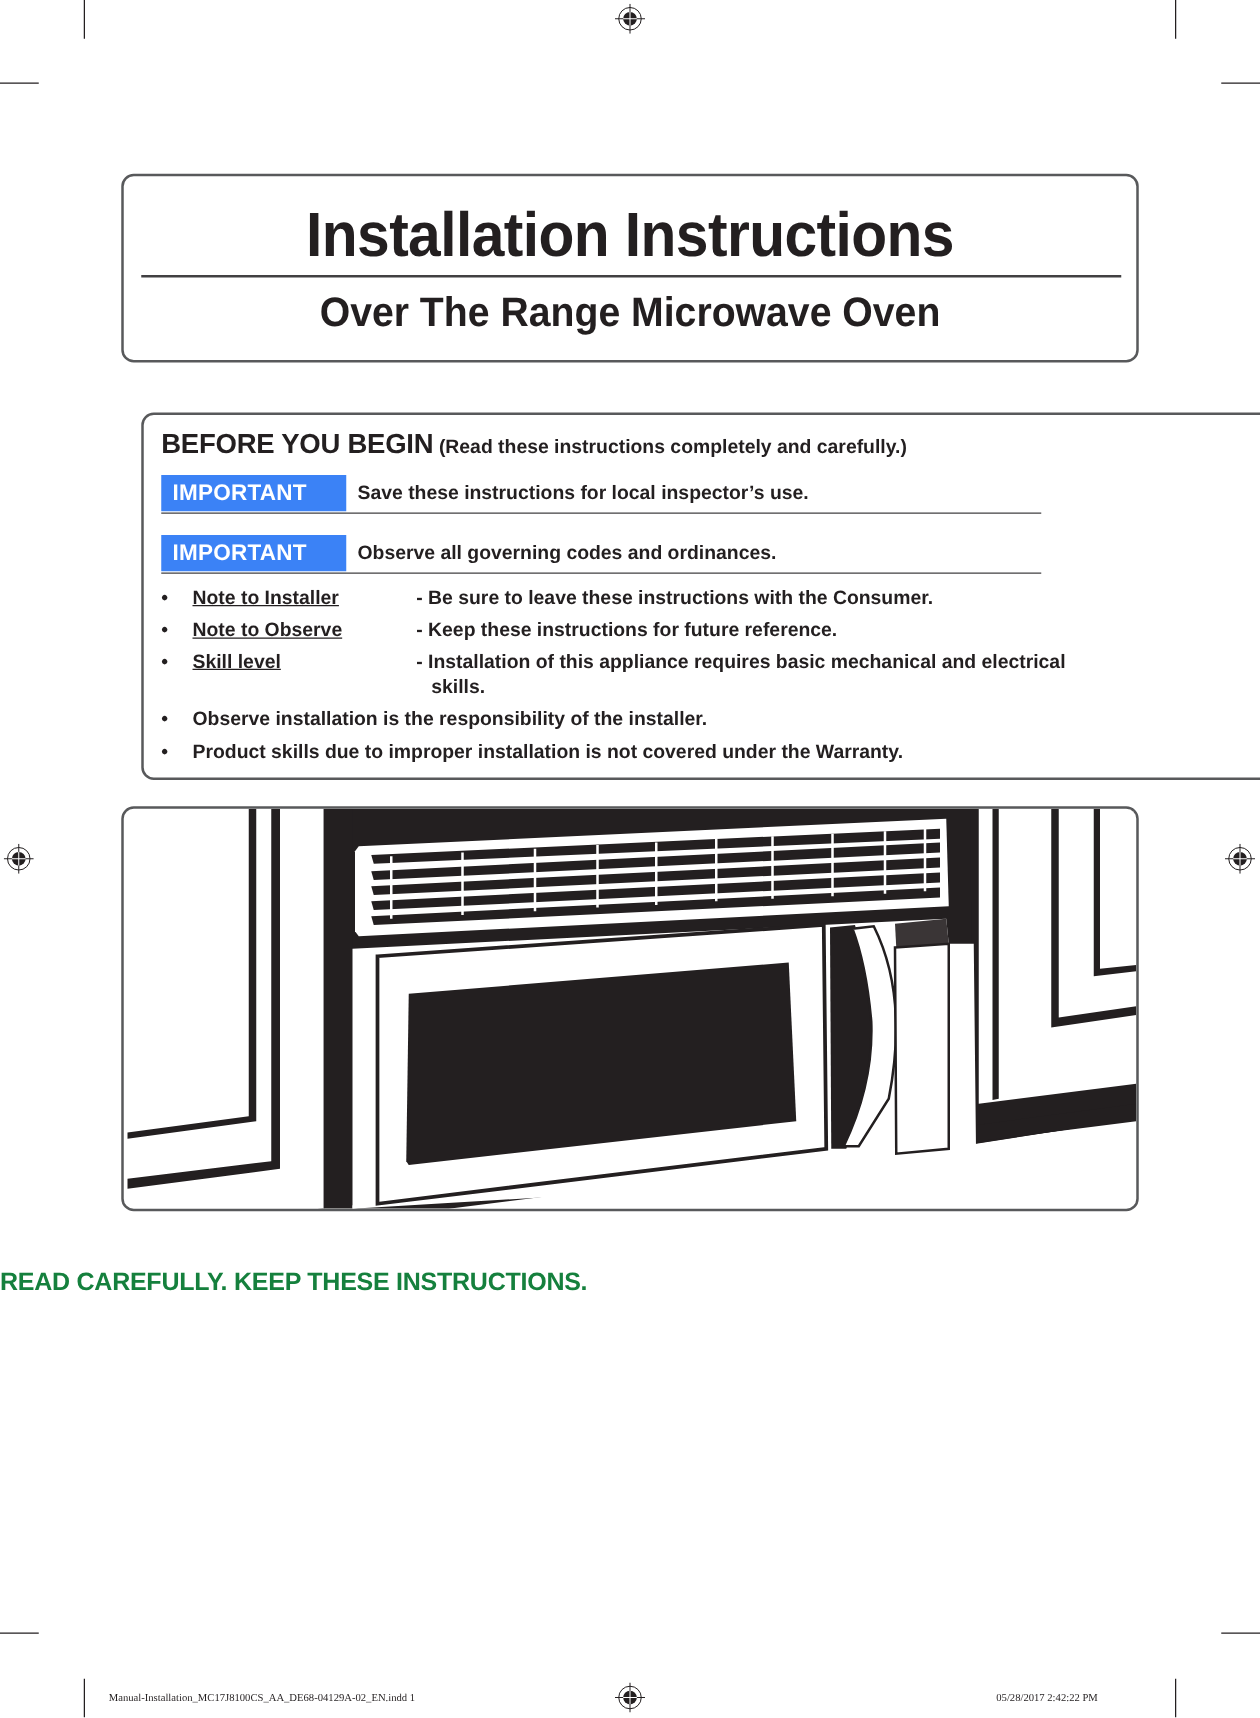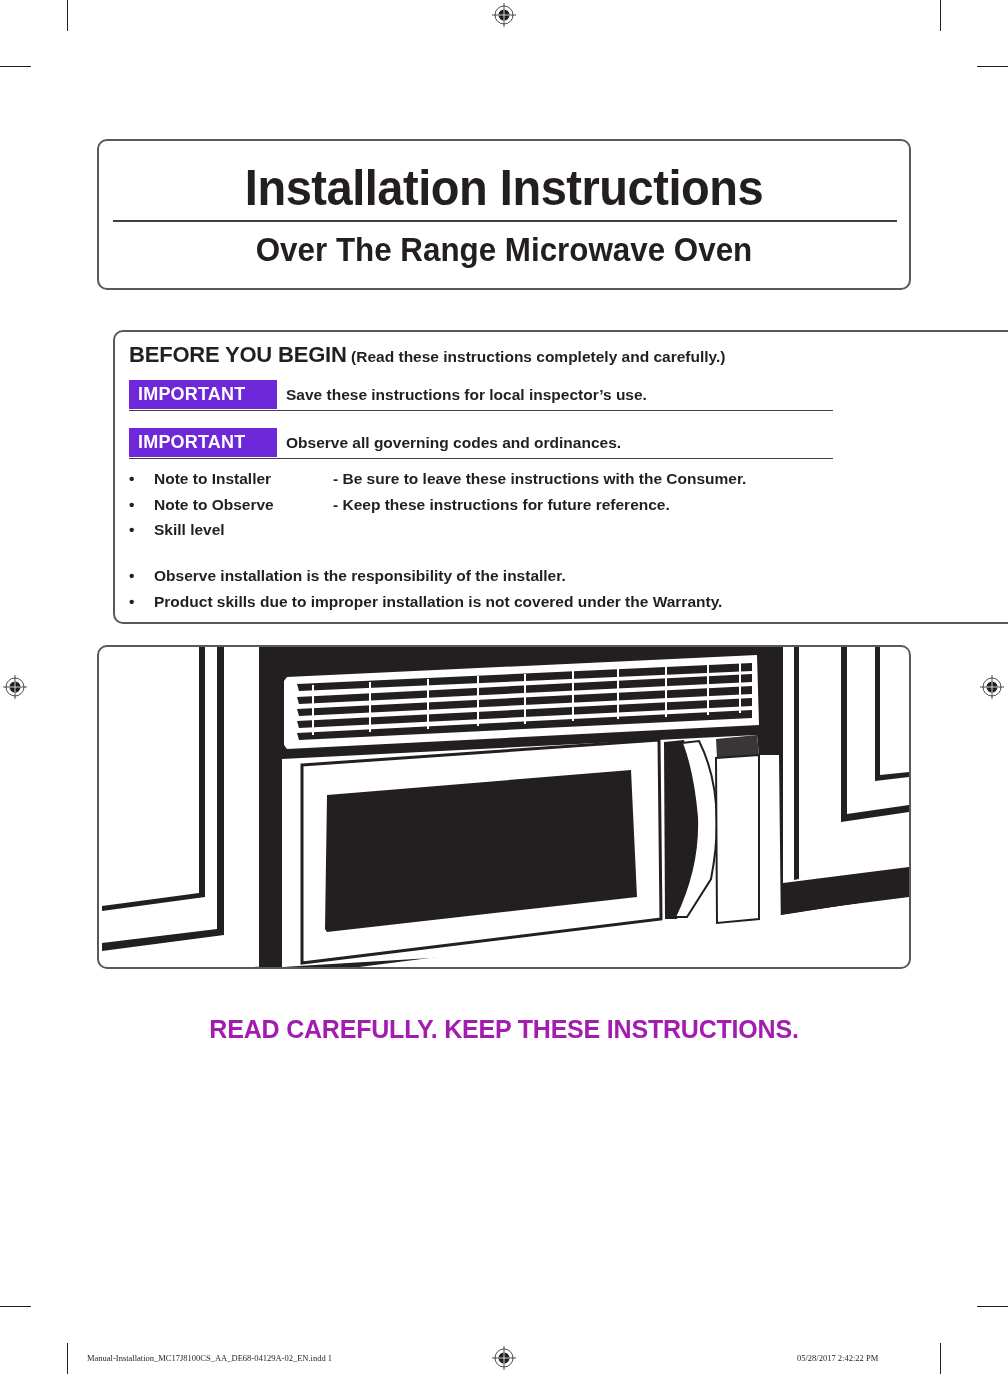--- a/index.html
+++ b/index.html
@@ -31,44 +31,44 @@
     position: absolute; left: 113px; top: 330px; width: 940px; height: 294px;
     border: 2.5px solid #58595b; border-radius: 10px;
   }
   .byb-heading { position: absolute; left: 14px; top: 10px; white-space: nowrap; }
   .byb-heading .big { font-size: 22px; font-weight: bold; letter-spacing: -0.2px; }
   .byb-heading .small { font-size: 15.5px; font-weight: bold; }
 
   .imp-row { position: absolute; left: 14px; width: 704px; height: 31px; border-bottom: 1.5px solid #414042; }
   .imp-badge {
     position: absolute; left: 0; top: 0; width: 148px; height: 29px;
-    background: #6d28d9; color: #ffffff; font-size: 18px; font-weight: bold;
+    background: #3b82f6; color: #ffffff; font-size: 18px; font-weight: bold;
     padding: 4px 0 0 9px; letter-spacing: 0.2px;
   }
   .imp-text { position: absolute; left: 157px; top: 6px; font-size: 15.5px; font-weight: bold; white-space: nowrap; }
 
   .bullets { position: absolute; left: 14px; top: 138px; width: 780px; font-size: 15.5px; font-weight: bold; }
   .bullet-row { position: relative; height: 25.5px; white-space: nowrap; }
   .bullet-row.tall { height: 46px; }
   .bullet-dot { position: absolute; left: 0; top: 0; }
-  .bullet-label { position: absolute; left: 25px; top: 0; }
+  .bullet-label { position: absolute; left: 25px; top: 0; text-decoration: underline; }
   .bullet-desc { position: absolute; left: 204px; top: 0; }
   .bullet-desc .indent { display: block; padding-left: 12px; }
   .bullet-full { position: absolute; left: 25px; top: 0; }
 
   
   .illus {
     position: absolute; left: 97px; top: 645px; width: 814px; height: 324px;
     border: 2.5px solid #58595b; border-radius: 10px; overflow: hidden; background: #fff;
   }
   .illus svg { position: absolute; left: 0; top: 0; }
 
   .read-carefully {
-    position: absolute; left: 0; width: 1008px; top: 1015px; text-align: center;
-    font-size: 25px; font-weight: bold; color: #a21caf; letter-spacing: -0.2px;
+    position: absolute; left: 0; width: 1008px; top: 1015px; text-align: left;
+    font-size: 20px; font-weight: bold; color: #15803d; letter-spacing: -0.2px;
   }
 
   .slug-left { position: absolute; left: 87px; top: 1353px; font-family: "Liberation Serif", "DejaVu Serif", serif; font-size: 8.5px; color: #231f20; white-space: nowrap; }
   .slug-right { position: absolute; left: 797px; top: 1353px; font-family: "Liberation Serif", "DejaVu Serif", serif; font-size: 8.5px; color: #231f20; white-space: nowrap; }
 </style>
 </head>
 <body>
 
 <div class="crop" style="left:67px;top:0;width:1px;height:31px;"></div>
 <div class="crop" style="left:0;top:66px;width:31px;height:1px;"></div>
@@ -140,20 +140,24 @@
       <span class="bullet-desc">- Be sure to leave these instructions with the Consumer.</span>
     </div>
     <div class="bullet-row">
       <span class="bullet-dot">•</span>
       <span class="bullet-label">Note to Observe</span>
       <span class="bullet-desc">- Keep these instructions for future reference.</span>
     </div>
     <div class="bullet-row tall">
       <span class="bullet-dot">•</span>
       <span class="bullet-label">Skill level</span>
+      <span class="bullet-desc">
+        <span>- Installation of this appliance requires basic mechanical and electrical</span>
+        <span class="indent" style="margin-top:2px;">skills.</span>
+      </span>
     </div>
     <div class="bullet-row" style="height:26px;">
       <span class="bullet-dot">•</span>
       <span class="bullet-full">Observe installation is the responsibility of the installer.</span>
     </div>
     <div class="bullet-row">
       <span class="bullet-dot">•</span>
       <span class="bullet-full">Product skills due to improper installation is not covered under the Warranty.</span>
     </div>
   </div>

